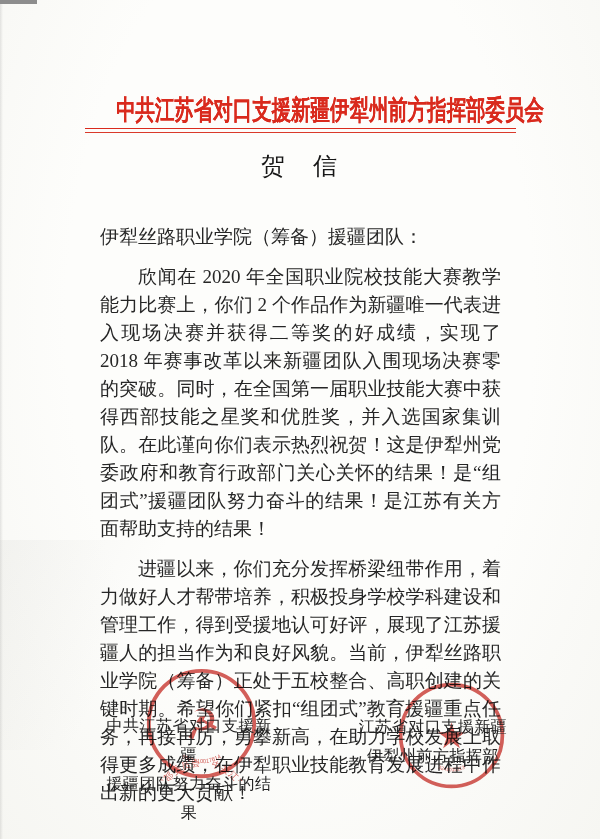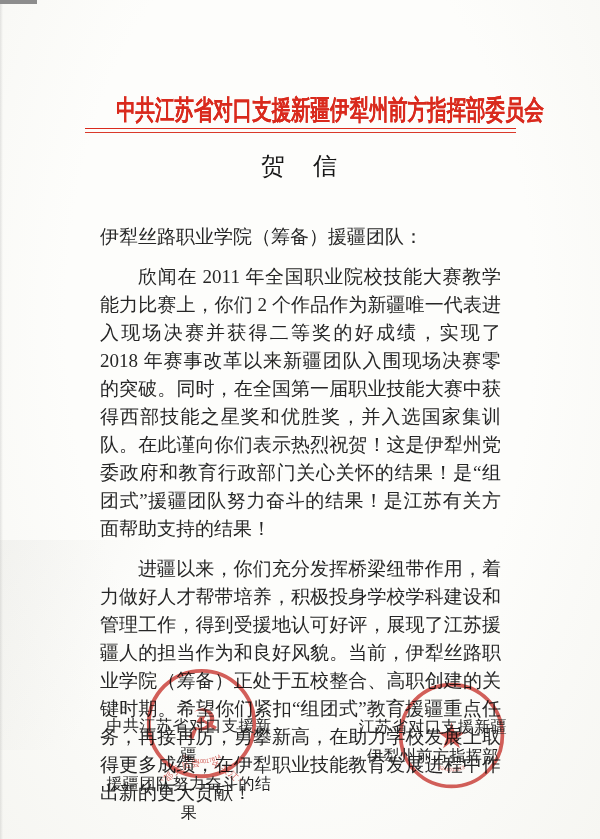--- a/index.html
+++ b/index.html
@@ -67,21 +67,21 @@
 
   <div class="letterhead">
     <span class="org">中共江苏省对口支援新疆伊犁州前方指挥部委员会</span>
   </div>
   <div class="letterhead-rule"></div>
 
   <div class="doc-title">贺　信</div>
 
   <div class="letter-body">
     <p class="salutation">伊犁丝路职业学院（筹备）援疆团队：</p>
-    <p class="para">欣闻在 2011 年全国职业院校技能大赛教学能力比赛上，你们 2 个作品作为新疆唯一代表进入现场决赛并获得二等奖的好成绩，实现了 2018 年赛事改革以来新疆团队入围现场决赛零的突破。同时，在全国第一届职业技能大赛中获得西部技能之星奖和优胜奖，并入选国家集训队。在此谨向你们表示热烈祝贺！这是伊犁州党委政府和教育行政部门关心关怀的结果！是“组团式”援疆团队努力奋斗的结果！是江苏有关方面帮助支持的结果！</p>
+    <p class="para">欣闻在 2020 年全国职业院校技能大赛教学能力比赛上，你们 2 个作品作为新疆唯一代表进入现场决赛并获得二等奖的好成绩，实现了 2018 年赛事改革以来新疆团队入围现场决赛零的突破。同时，在全国第一届职业技能大赛中获得西部技能之星奖和优胜奖，并入选国家集训队。在此谨向你们表示热烈祝贺！这是伊犁州党委政府和教育行政部门关心关怀的结果！是“组团式”援疆团队努力奋斗的结果！是江苏有关方面帮助支持的结果！</p>
     <p class="para">进疆以来，你们充分发挥桥梁纽带作用，着力做好人才帮带培养，积极投身学校学科建设和管理工作，得到受援地认可好评，展现了江苏援疆人的担当作为和良好风貌。当前，伊犁丝路职业学院（筹备）正处于五校整合、高职创建的关键时期。希望你们紧扣“组团式”教育援疆重点任务，再接再厉，勇攀新高，在助力学校发展上取得更多成绩，在伊犁职业技能教育发展进程中作出新的更大贡献！</p>
   </div>
 
   <div class="seal seal-left">
     <svg viewBox="0 0 120 120">
       <defs>
         <path id="ringL" d="M60,104 A44,44 0 1 1 59.9,104"></path>
         <path id="serL" d="M24,80 A41,41 0 0 0 96,80"></path>
       </defs>
       <circle cx="60" cy="60" r="55" fill="none" stroke="#cf4a44" stroke-width="4"></circle>

